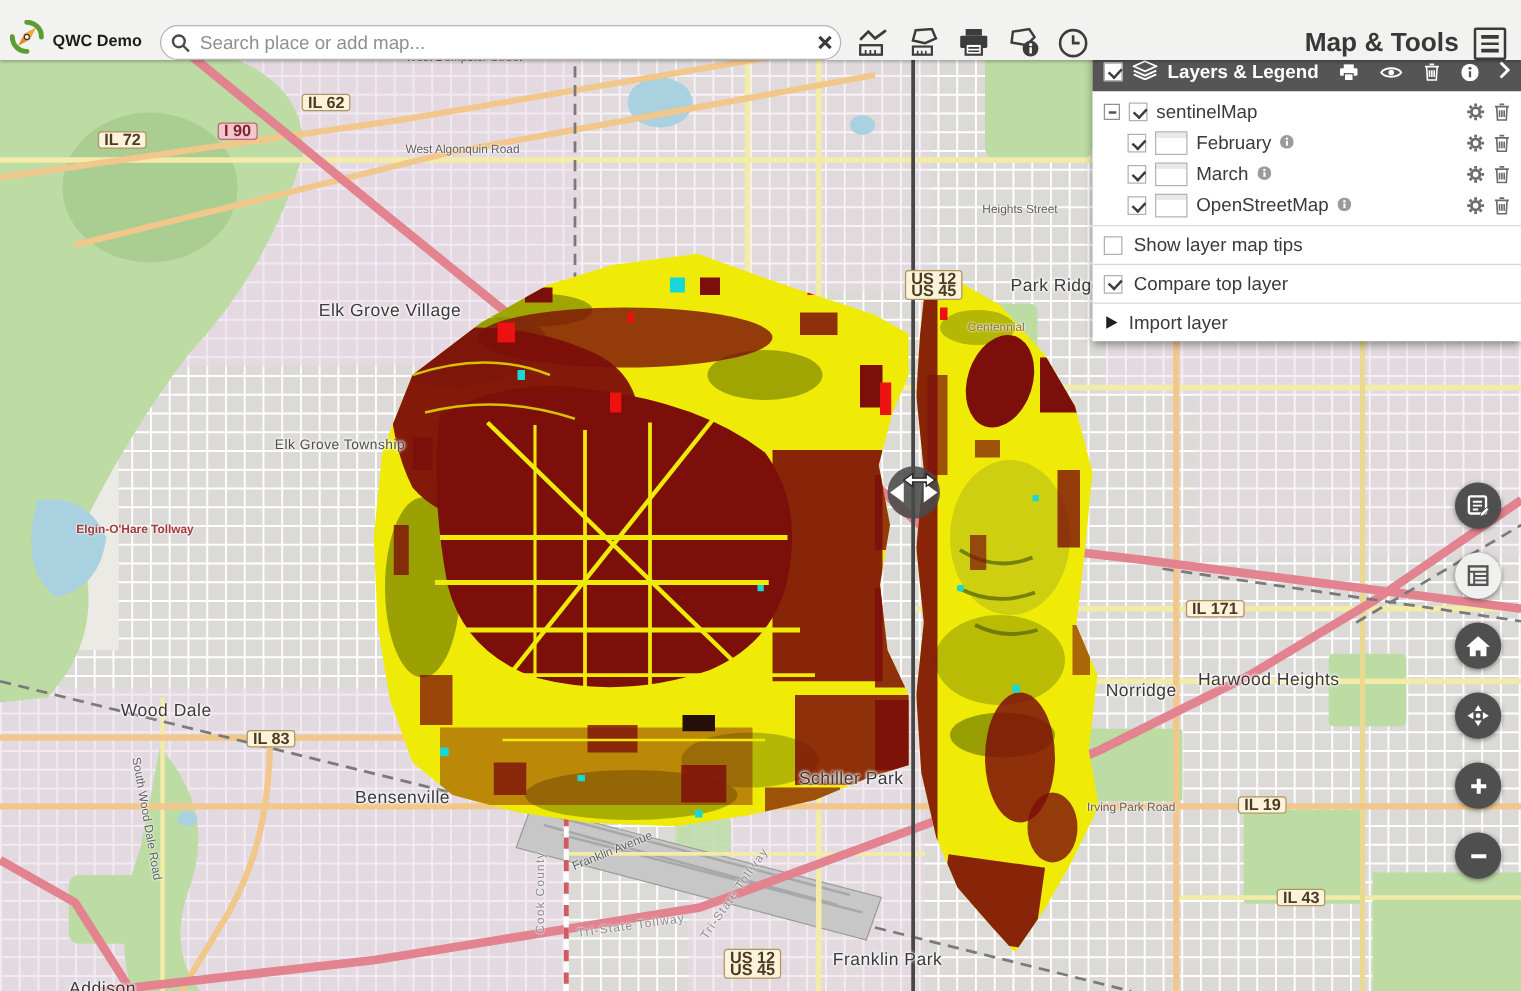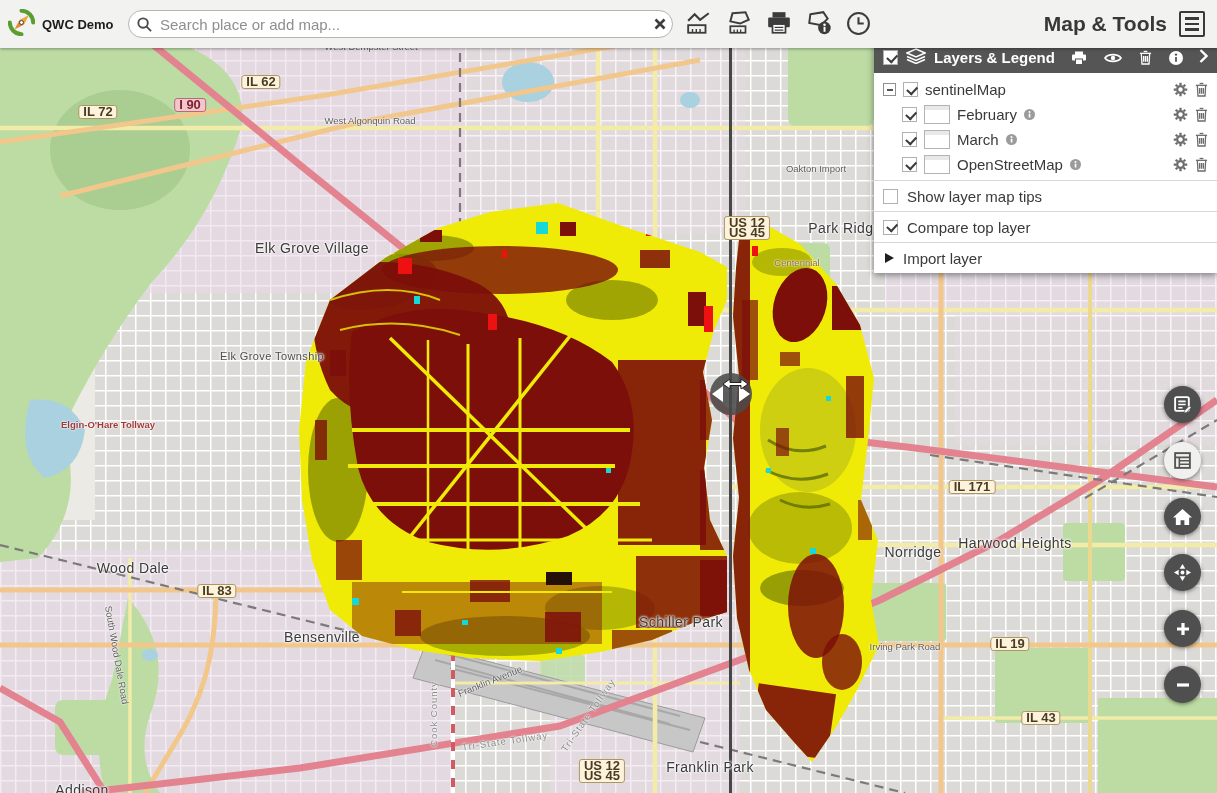--- a/index.html
+++ b/index.html
@@ -1,20 +1,20 @@
 <!DOCTYPE html>
 <html><head>
 <meta charset="utf-8">
 <style>
   html,body{margin:0;padding:0;width:1217px;height:793px;overflow:hidden;
     font-family:"Liberation Sans",sans-serif;background:#eceae4;}
   *{box-sizing:border-box;}
   
   .topbar{position:absolute;top:0;left:0;width:1217px;height:48px;background:#f2f2f0;
-    display:flex;align-items:center;padding:0 8px;z-index:60;box-shadow:0 1px 3px rgba(0,0,0,.35);}
+    display:flex;align-items:flex-end;padding:0 8px;z-index:60;box-shadow:0 1px 3px rgba(0,0,0,.35);}
   .logo{display:flex;align-items:center;gap:7px;min-width:110px;}
   .logo-text{font-weight:bold;font-size:13px;color:#1c1c1c;}
   .search{position:relative;margin-left:10px;width:545px;height:28px;background:#fff;
     border:1px solid #b5b5b5;border-radius:14px;display:flex;align-items:center;padding:0 26px 0 29px;}
   .search input{border:0;outline:0;width:100%;font-size:15px;color:#333;background:transparent;
     font-family:"Liberation Sans",sans-serif;}
   .search input::placeholder{color:#8f8f8f;}
   .search .mag{position:absolute;left:7px;top:5px;}
   .clear-btn{position:absolute;right:3px;top:6px;width:18px;height:16px;border:0;background:none;
     padding:0;cursor:pointer;}
@@ -358,21 +358,21 @@
 <div class="map-label city" style="left:322px;top:599px">Bensenville</div>
 <div class="map-label city" style="left:913px;top:514px">Norridge</div>
 <div class="map-label city" style="left:1015px;top:505px">Harwood Heights</div>
 <div class="map-label city" style="left:681px;top:584px">Schiller Park</div>
 <div class="map-label city" style="left:710px;top:729px">Franklin Park</div>
 <div class="map-label city" style="left:82px;top:752px">Addison</div>
 <div class="map-label city small" style="left:272px;top:318px">Elk Grove Township</div>
 
 <div class="map-label street" style="left:371px;top:8px">West Dempster Street</div>
 <div class="map-label street" style="left:370px;top:82px">West Algonquin Road</div>
-<div class="map-label street" style="left:816px;top:130px">Oakton Import</div>
+<div class="map-label street" style="left:816px;top:130px">Heights Street</div>
 <div class="map-label street" style="left:905px;top:608px">Irving Park Road</div>
 <div class="map-label street" style="left:490px;top:643px;transform:translate(-50%,-50%) rotate(-22deg)">Franklin Avenue</div>
 <div class="map-label street red" style="left:108px;top:386px">Elgin-O'Hare Tollway</div>
 <div class="map-label street gray" style="left:505px;top:703px;transform:translate(-50%,-50%) rotate(-8deg)">Tri-State Tollway</div>
 <div class="map-label street gray" style="left:588px;top:677px;transform:translate(-50%,-50%) rotate(-55deg)">Tri-State Tollway</div>
 <div class="map-label street" style="left:117px;top:617px;transform:translate(-50%,-50%) rotate(80deg)">South Wood Dale Road</div>
 <div class="map-label street gray" style="left:433px;top:676px;transform:translate(-50%,-50%) rotate(-90deg)">Cook County</div>
 <div class="map-label street brown" style="left:797px;top:224px">Centennial</div>
 
 

